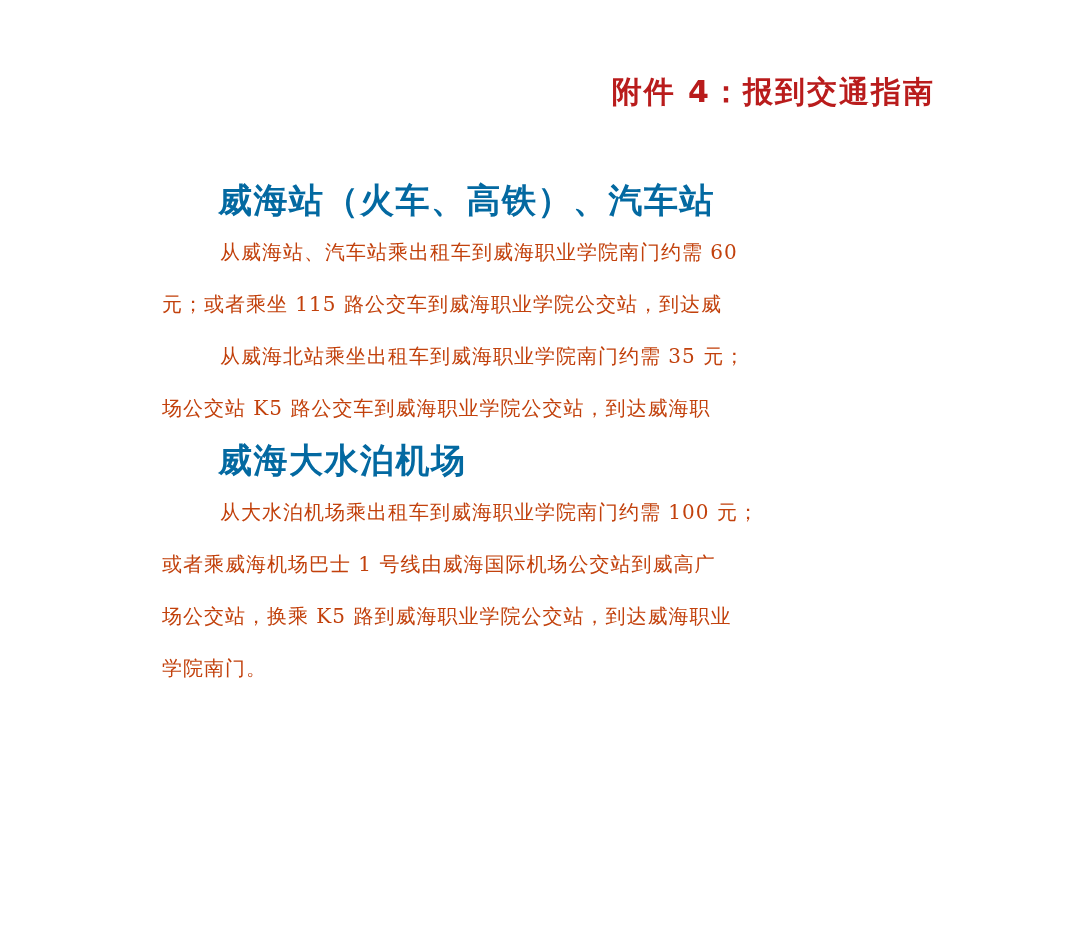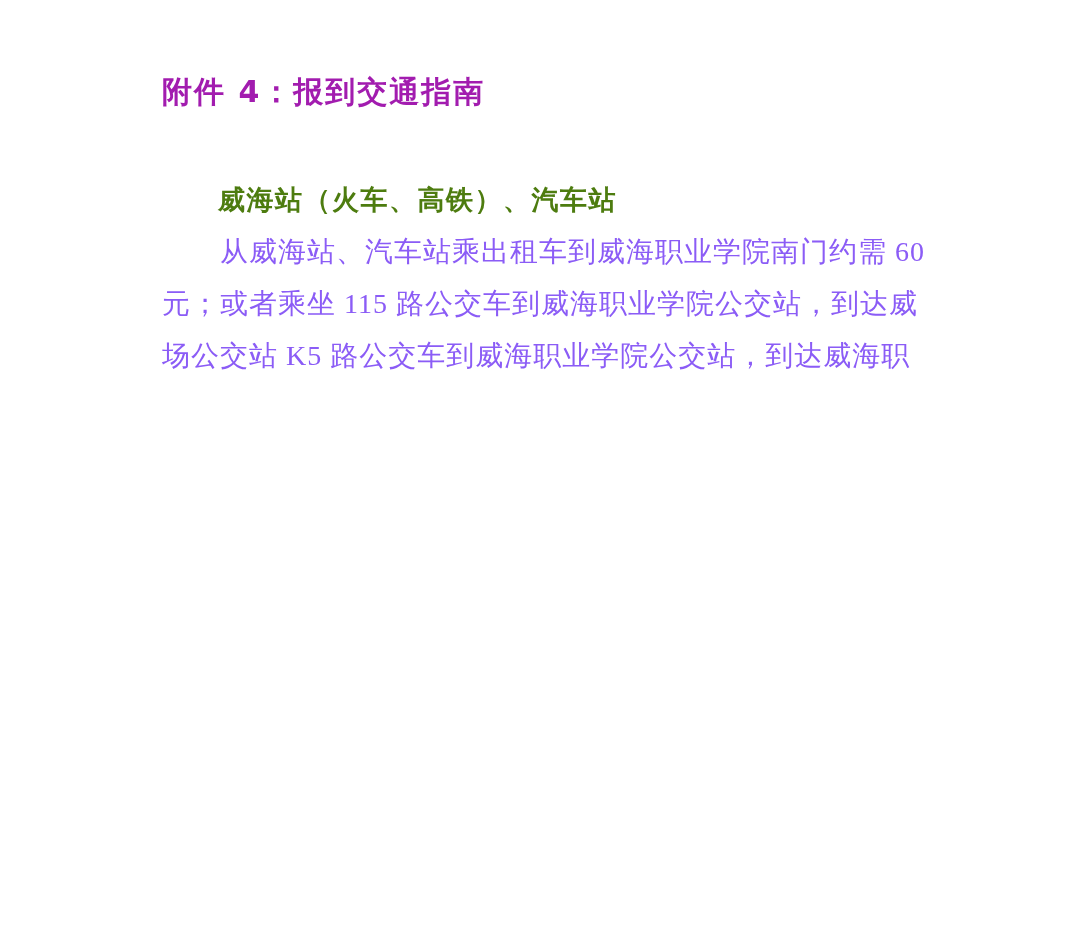--- a/index.html
+++ b/index.html
@@ -19,46 +19,45 @@
     width: 1080px;
     height: 942px;
     padding: 72px 145px 0 162px;
     background: #ffffff;
   }
   .doc-title {
     font-family: "DejaVu Sans", "Liberation Sans", sans-serif;
     font-weight: 700;
     font-size: 30px;
     letter-spacing: 2px;
-    text-align: left;
-    color: #a21caf;
+    text-align: right;
+    color: #b91c1c;
     margin: 0 0 62px 0;
     line-height: 40px;
   }
   .section {
     margin: 0;
   }
   .section-heading {
     font-weight: 700;
-    font-size: 27px;
+    font-size: 34px;
     line-height: 52px;
     letter-spacing: 1.5px;
     margin: 0 0 0 56px;
-    color: #4d7c0f;
+    color: #0369a1;
   }
   .para {
     margin: 0;
   }
   .line {
-    font-size: 28px;
+    font-size: 20px;
     line-height: 52px;
     letter-spacing: 1px;
     white-space: nowrap;
-    color: #8b5cf6;
-    font-family: Liberation Serif, serif;
+    color: #c2410c;
   }
   .line.indent {
     text-indent: 58px;
   }
 </style>
 </head>
 <body>
 
 <div class="page">
 
@@ -67,18 +66,28 @@
   <div class="section">
     <h2 class="section-heading">威海站（火车、高铁）、汽车站</h2>
     <div class="para">
       <div class="line indent">从威海站、汽车站乘出租车到威海职业学院南门约需 60</div>
       <div class="line">元；或者乘坐 115 路公交车到威海职业学院公交站，到达威</div>
     </div>
   </div>
 
   <div class="section">
     <div class="para">
+      <div class="line indent">从威海北站乘坐出租车到威海职业学院南门约需 35 元；</div>
       <div class="line">场公交站 K5 路公交车到威海职业学院公交站，到达威海职</div>
     </div>
   </div>
 
+  <div class="section">
+    <h2 class="section-heading">威海大水泊机场</h2>
+    <div class="para">
+      <div class="line indent">从大水泊机场乘出租车到威海职业学院南门约需 100 元；</div>
+      <div class="line">或者乘威海机场巴士 1 号线由威海国际机场公交站到威高广</div>
+      <div class="line">场公交站，换乘 K5 路到威海职业学院公交站，到达威海职业</div>
+      <div class="line">学院南门。</div>
+    </div>
+  </div>
 
 </div>
 
 </body></html>

